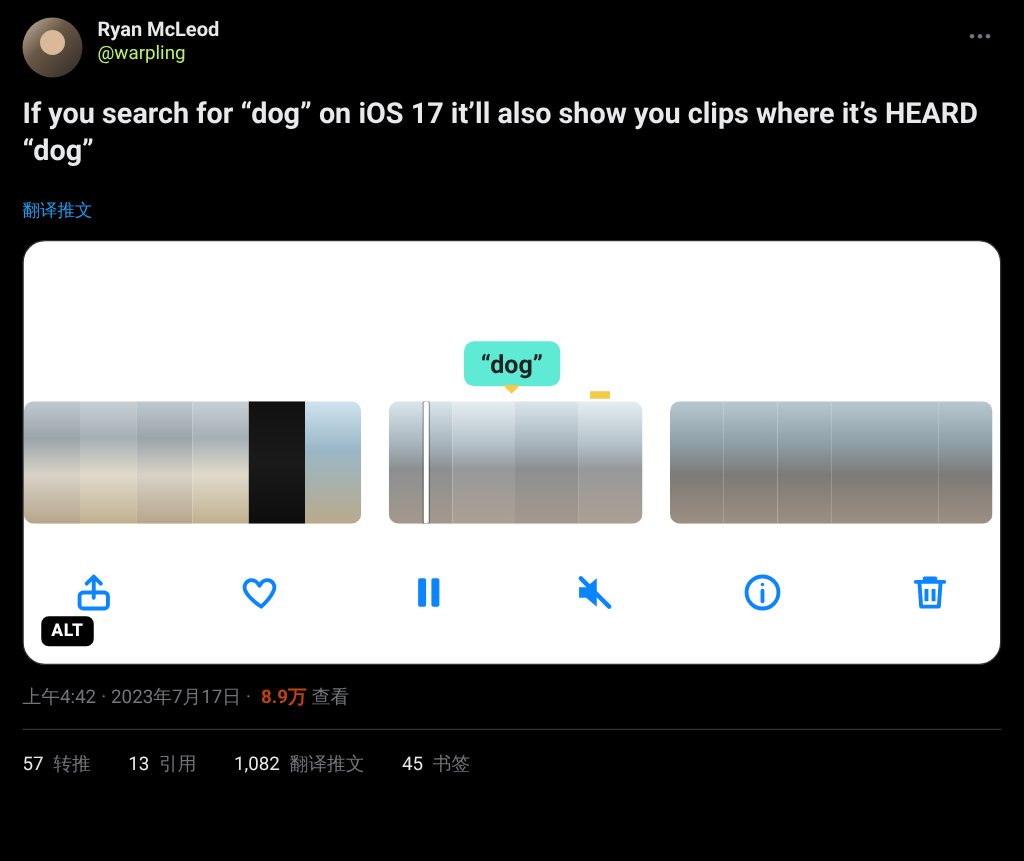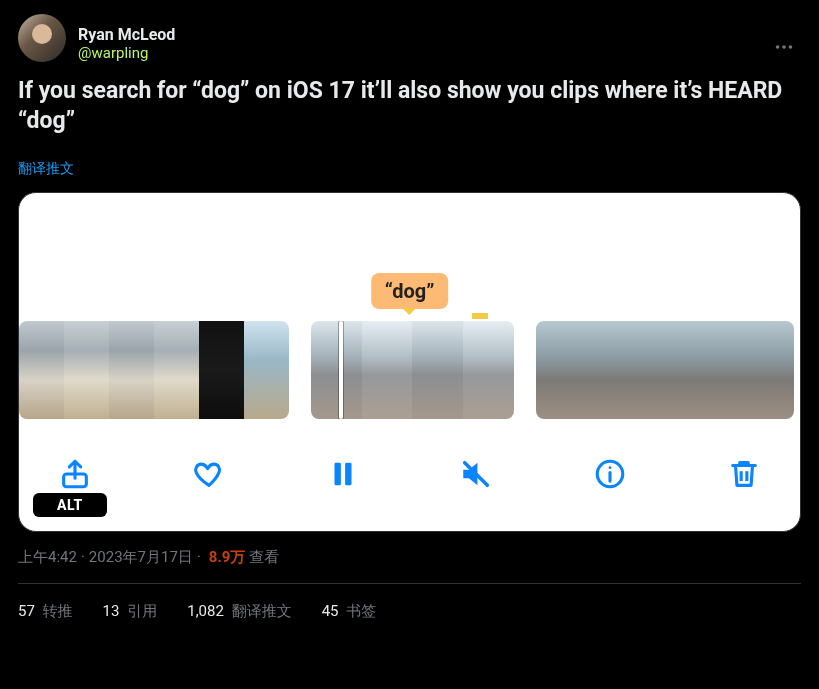--- a/index.html
+++ b/index.html
@@ -5,21 +5,21 @@
   * { box-sizing: border-box; margin: 0; padding: 0; }
   body {
     background: #000;
     color: #e7e9ea;
     font-family: -apple-system, BlinkMacSystemFont, "Segoe UI", Roboto, Helvetica, Arial, sans-serif;
     width: 819px;
     height: 689px;
     overflow: hidden;
   }
   .tweet { padding: 14px 18px; }
-  .header { display: flex; align-items: flex-end; }
+  .header { display: flex; align-items: flex-start; }
   .avatar {
     width: 48px; height: 48px; border-radius: 50%;
     background: linear-gradient(135deg,#c7b8a6 0%, #6b5846 40%, #2e2a27 100%);
     flex-shrink: 0;
     position: relative; overflow: hidden;
   }
   .avatar::after{
     content:""; position:absolute; left:14px; top:10px; width:20px; height:20px;
     background:#d9b99a; border-radius:50%;
   }
@@ -36,21 +36,21 @@
     border-radius: 18px;
     overflow:hidden;
     position:relative;
     border:1px solid #2f3336;
     height: 340px;
   }
   .media-top { height:126px; position:relative; }
   .dog-tag {
     position:absolute; left:50%; transform:translateX(-50%);
     top:80px;
-    background:#fdba74; color:#222; font-weight:700;
+    background:#5eead4; color:#222; font-weight:700;
     font-size:20px; padding:6px 14px; border-radius:8px;
   }
   .dog-tag::after{
     content:""; position:absolute; left:50%; transform:translateX(-50%);
     bottom:-6px; width:0;height:0;
     border-left:7px solid transparent; border-right:7px solid transparent;
     border-top:7px solid #f7c948;
   }
   .mini-mark{
     position:absolute; left:58%; top:120px; width:16px; height:6px; background:#f7c948;
@@ -79,21 +79,21 @@
     height: 92px;
   }
   .tbtn{ color:#0a84ff; width:44px; height:44px; display:flex; align-items:center; justify-content:center;}
   .tbtn svg{ width:34px; height:34px; stroke:#0a84ff; fill:none; stroke-width:2.2; }
   .tbtn.pause svg rect{ fill:#0a84ff; stroke:none;}
   .tbtn.mute svg{ fill:#0a84ff; stroke:none;}
   .tbtn.trash svg{ stroke:#0a84ff;}
   .alt-badge{
     position:absolute; left:14px; bottom:14px;
     background:#000; color:#fff; font-weight:800; font-size:14px;
-    padding:4px 24px; border-radius:6px; letter-spacing:.5px;
+    padding:4px 8px; border-radius:6px; letter-spacing:.5px;
   }
   .meta{
     color:#71767b; font-size:15px; margin-top:16px;
     display:flex; align-items:flex-start; gap:4px;
   }
   .meta .views-num{ color:#c2410c; font-weight:700; margin-left:4px;}
   .divider{ height:1px; background:#2f3336; margin-top:16px;}
   .stats{
     display:flex; gap:30px; color:#71767b; font-size:15px;
     margin-top:18px;

